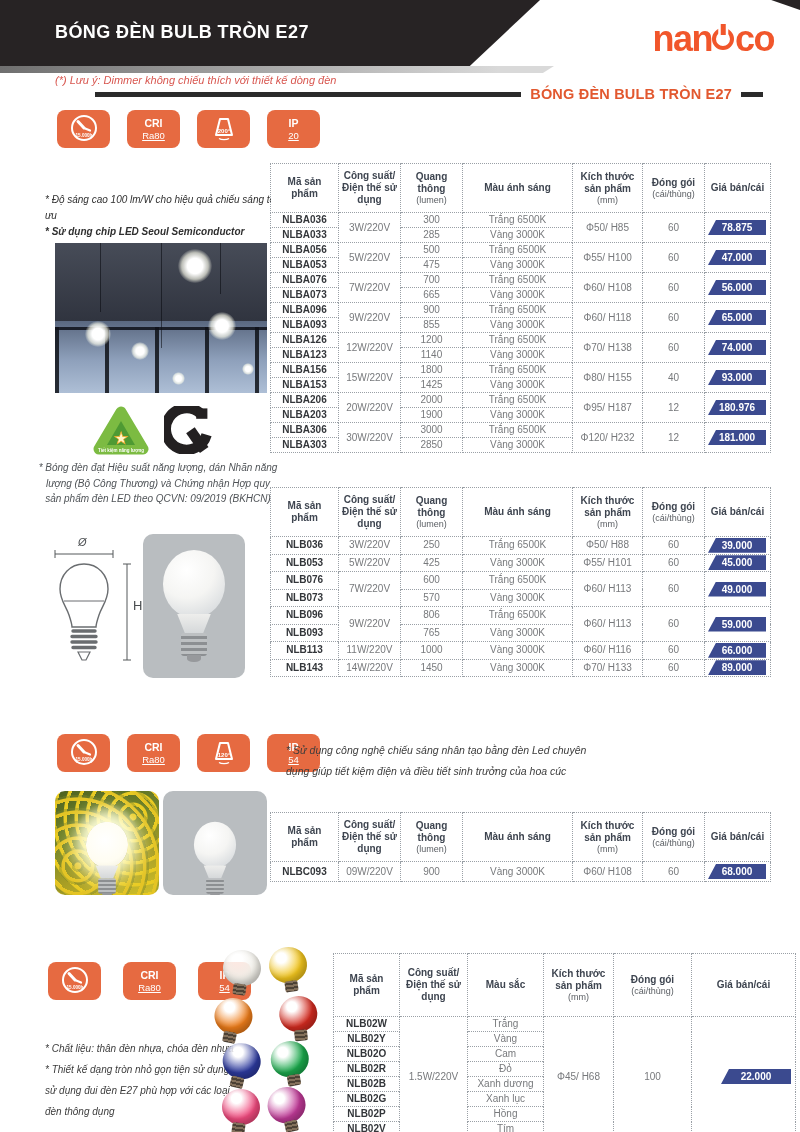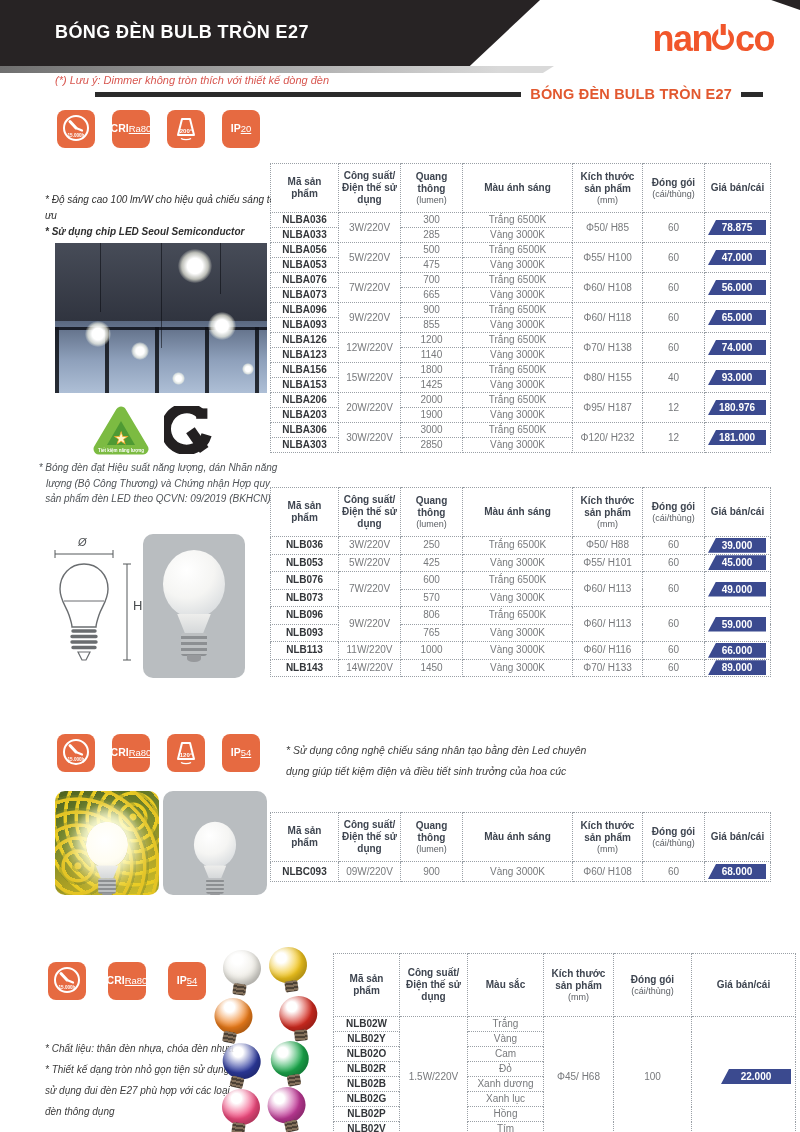--- a/index.html
+++ b/index.html
@@ -25,22 +25,22 @@
   .rule-dash{width:22px;height:5px;background:#2b2b2b;}
   .r1{left:95px;top:86px;width:668px;}
   .r2{left:50px;top:707px;width:713px;}
   .r3{left:50px;top:926px;width:713px;}
 
   
   .icons-row{position:absolute;display:flex;gap:17px;}
   .i1{left:57px;top:110px;}
   .i2{left:57px;top:734px;}
   .i3{left:48px;top:962px;gap:22px;}
-  .spec-icon{width:38px;height:38px;background:#E66A41;border-radius:8px;color:#fff;
-    display:flex;flex-direction:row;align-items:center;justify-content:center;line-height:1;}
+  .spec-icon{width:53px;height:38px;background:#E66A41;border-radius:8px;color:#fff;
+    display:flex;flex-direction:column;align-items:center;justify-content:center;line-height:1;}
   .ic-l1{font-weight:bold;font-size:10.5px;margin-bottom:2px;}
   .ic-l2{font-size:9.5px;text-decoration:underline;}
 
   
   .bullets{position:absolute;font-size:10.5px;font-style:italic;color:#3c3c3c;}
   .b1{left:278px;top:112px;width:500px;line-height:20px;}
   .b2{left:286px;top:740px;width:312px;line-height:21px;}
   .b3{left:45px;top:1038px;width:200px;line-height:21px;font-size:10px;}
   .side-notes{position:absolute;left:45px;top:192px;width:235px;font-size:10px;font-style:italic;color:#2f2f2f;line-height:16px;}
   .side-note-strong{font-weight:bold;}
@@ -120,21 +120,21 @@
 <body>
 
 <div class="page">
 
   <div class="banner">
     <div class="banner-title">BÓNG ĐÈN BULB TRÒN E27</div>
   </div>
   <div class="banner-shadow"></div>
   <div class="banner-sliver"></div>
   <div class="brand"><span>nan</span><span class="pwr"></span><span>co</span></div>
-  <div class="top-note">(*) Lưu ý: Dimmer không tròn thích với thiết kế dòng đèn</div>
+  <div class="top-note">(*) Lưu ý: Dimmer không chiếu thích với thiết kế dòng đèn</div>
 
   <div class="sec-rule r1">
     <div class="rule-line"></div>
     <div class="rule-title">BÓNG ĐÈN BULB TRÒN E27</div>
     <div class="rule-dash"></div>
   </div>
 
   <div class="icons-row i1">
       <div class="spec-icon">
         <svg width="32" height="32" viewBox="0 0 32 32">

